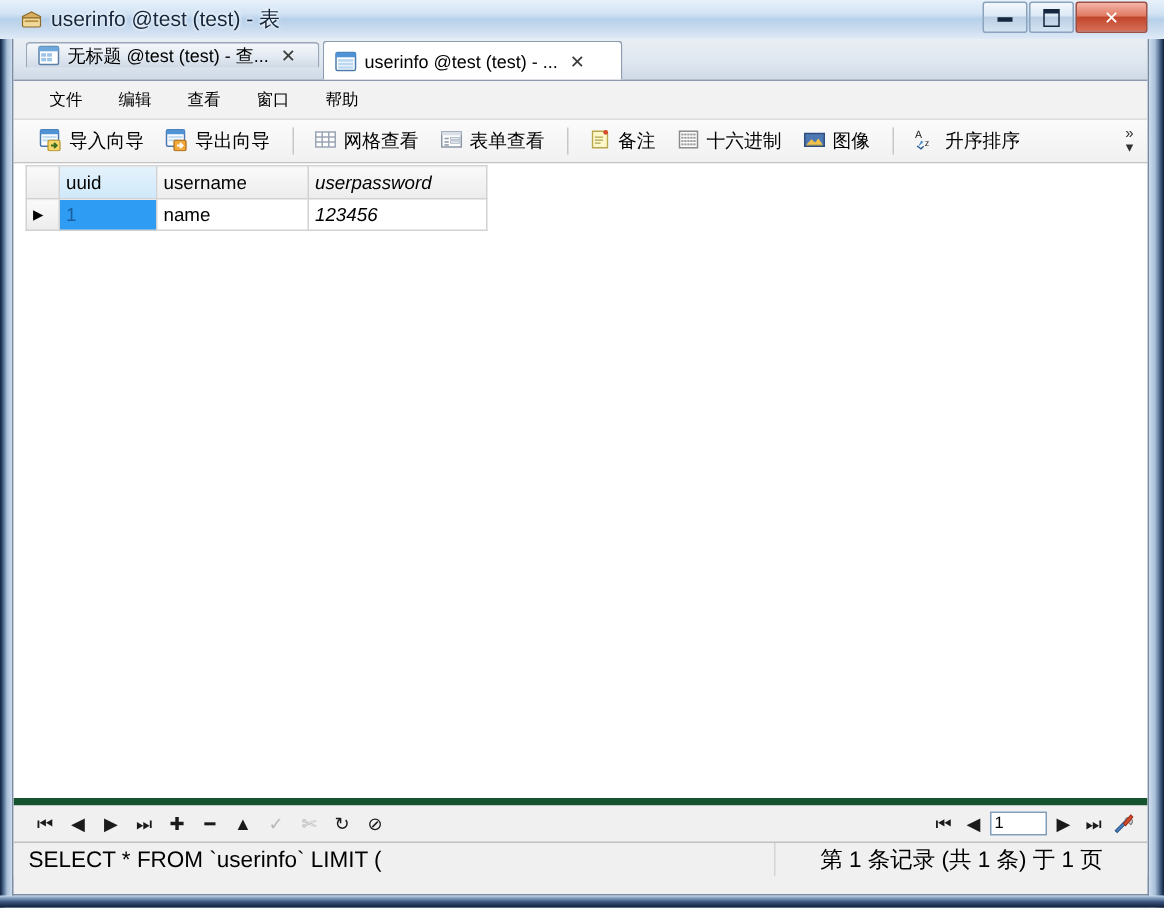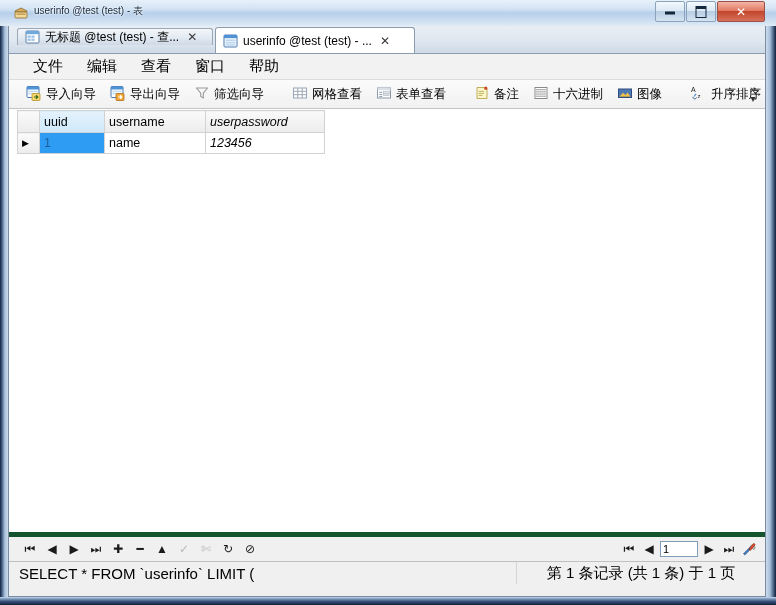--- a/index.html
+++ b/index.html
@@ -49,21 +49,21 @@
       #e8f1fa 0%, #d2e3f4 35%, #b7d0ea 50%, #c6d9ee 70%, #dfeaf6 100%);
   }
   .title-icon {
     position: absolute;
     left: 13px; top: 5px;
     width: 16px; height: 16px;
   }
   .title-text {
     position: absolute;
     left: 34px; top: 4px;
-    font-size: 10px;
+    font-size: 14px;
     color: #15273d;
     white-space: nowrap;
     text-shadow: 0 0 3px #ffffff, 0 0 2px #ffffff;
   }
   .winbtns {
     position: absolute;
     right: 11px; top: 1px;
     display: flex;
   }
   .winbtn {
@@ -165,21 +165,21 @@
   .menubar {
     height: 25px;
     background: #f2f2f2;
     border-bottom: 1px solid #dcdcdc;
     display: flex;
     align-items: center;
     padding-left: 12px;
   }
   .menu-item {
     padding: 3px 12px;
-    font-size: 15px;
+    font-size: 11px;
     color: #000;
     white-space: nowrap;
   }
 
   
   .toolbar {
     position: relative;
     height: 28px;
     background: linear-gradient(to bottom, #fbfbfb 0%, #f1f1f1 100%);
     border-bottom: 1px solid #c4c4c4;
@@ -445,28 +445,20 @@
             <rect x="1" y="1.5" width="12" height="3" fill="#4f92d6"></rect>
             <rect x="2.3" y="5.6" width="9.4" height="1.5" fill="#c4dcf2"></rect>
             <rect x="2.3" y="7.8" width="9.4" height="1.5" fill="#c4dcf2"></rect>
             <rect x="6" y="8.5" width="8" height="7" rx="1" fill="#f2a93b" stroke="#b06a16" stroke-width="0.8"></rect>
             <path d="M8 12 h3.5 M10 10.3 L11.8 12 L10 13.7" stroke="#ffffff" stroke-width="1.2" fill="none"></path>
           </svg>
         </span>
         <span>导出向导</span>
       </div>
 
-      <div class="tb-btn">
-        <span class="ic">
-          <svg width="16" height="16" viewBox="0 0 16 16">
-            <path d="M2.5 3 H13.5 L9.3 8.2 V13 L6.7 11.4 V8.2 Z" fill="none" stroke="#9a9a9a" stroke-width="1.1" stroke-linejoin="round"></path>
-          </svg>
-        </span>
-        <span>筛选向导</span>
-      </div>
 
       <div class="tb-sep"></div>
 
       <div class="tb-btn">
         <span class="ic">
           <svg width="16" height="16" viewBox="0 0 16 16">
             <rect x="1.5" y="3" width="13" height="10" fill="#ffffff" stroke="#9aa6b4" stroke-width="1"></rect>
             <path d="M1.5 6.3 H14.5 M1.5 9.7 H14.5 M5.8 3 V13 M10.2 3 V13" stroke="#9aa6b4" stroke-width="1"></path>
           </svg>
         </span>

